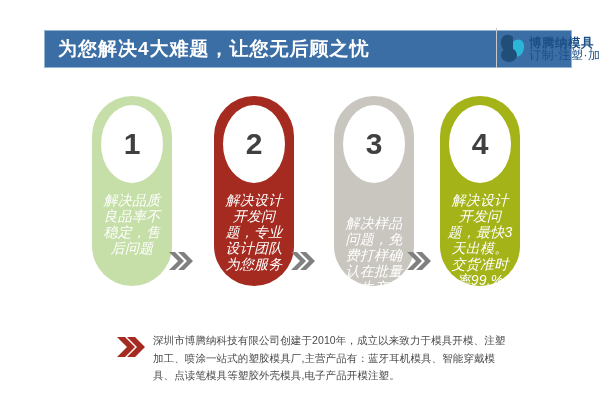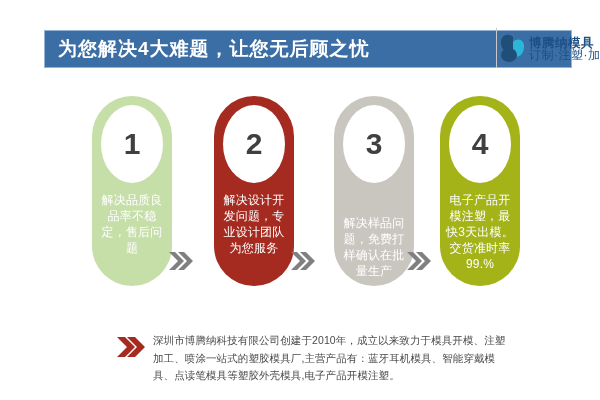--- a/index.html
+++ b/index.html
@@ -124,24 +124,25 @@
     font-weight: bold;
     color: #404040;
     line-height: 1;
   }
   .pill-desc {
     position: absolute;
     left: 6px;
     right: 6px;
     top: 96px;
     text-align: center;
-    font-size: 12px;
+    font-size: 14px;
     line-height: 16px;
     color: #ffffff;
     letter-spacing: 0.2px;
+    font-style: italic;
   }
 
   
   #pill-1 { left: 92px; }
   #pill-2 { left: 214px; }
   #pill-3 { left: 334px; }
   #pill-4 { left: 440px; }
 
   
   .chevron-sep {
@@ -250,21 +251,21 @@
     <svg width="26" height="20" viewBox="0 0 26 20" xmlns="http://www.w3.org/2000/svg">
       <path d="M1 1 L10 10 L1 19 L7 19 L16 10 L7 1 Z" fill="#808080"></path>
       <path d="M10 1 L19 10 L10 19 L16 19 L25 10 L16 1 Z" fill="#808080"></path>
     </svg>
   </div>
 
   <div class="pill" id="pill-4" style="background: rgb(163, 179, 24);">
     <div class="pill-circle">
       <span class="pill-number" style="color: rgb(64, 64, 64);">4</span>
     </div>
-    <div class="pill-desc" style="color: rgb(255, 255, 255);">电子产品开模注塑，最快3天出模。交货准时率99.%</div>
+    <div class="pill-desc" style="color: rgb(255, 255, 255);">解决设计开发问题，最快3天出模。交货准时率99.%</div>
   </div>
 
 </div>
 
 <div id="bottom-block">
 
   <div id="bottom-chevron">
     <svg width="30" height="22" viewBox="0 0 30 22" xmlns="http://www.w3.org/2000/svg">
       <path d="M1 1 L11 11 L1 21 L9 21 L19 11 L9 1 Z" fill="#a52a20"></path>
       <path d="M11 1 L21 11 L11 21 L19 21 L29 11 L19 1 Z" fill="#a52a20"></path>

